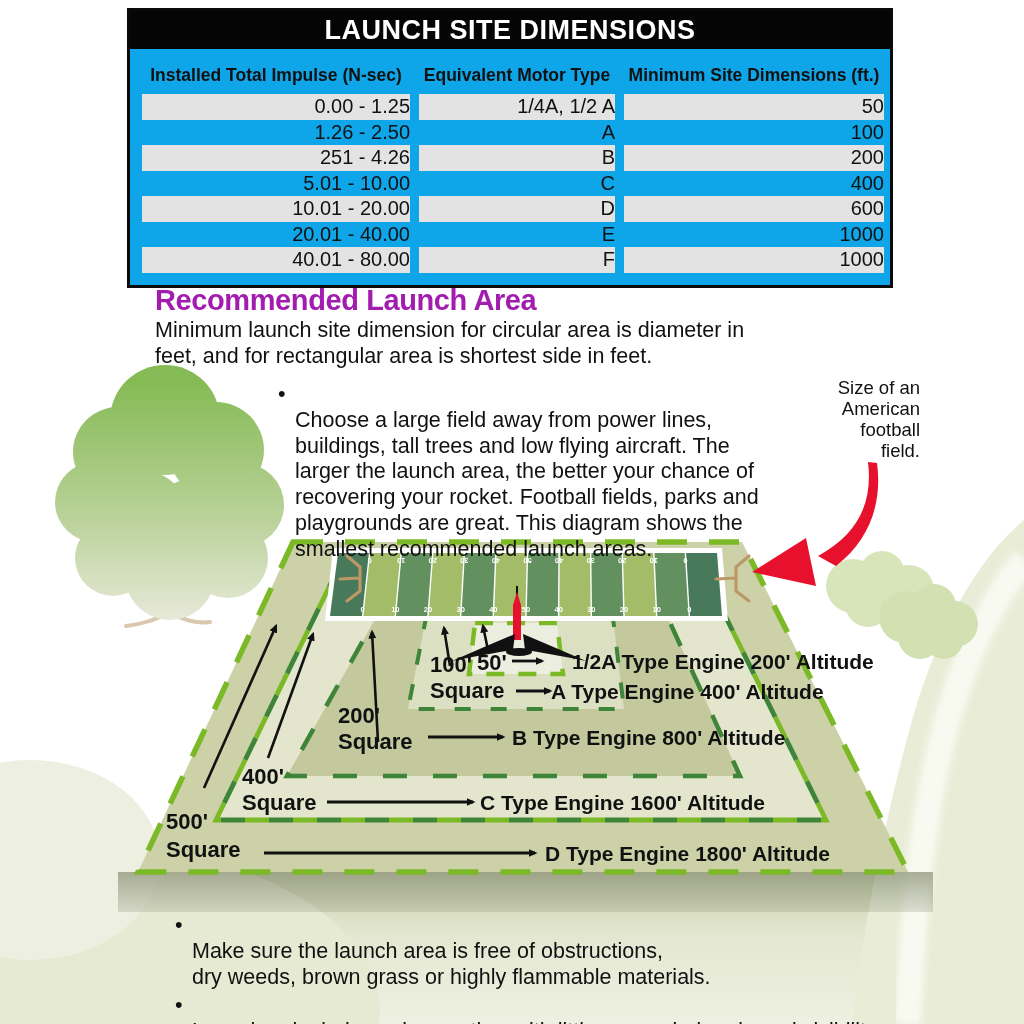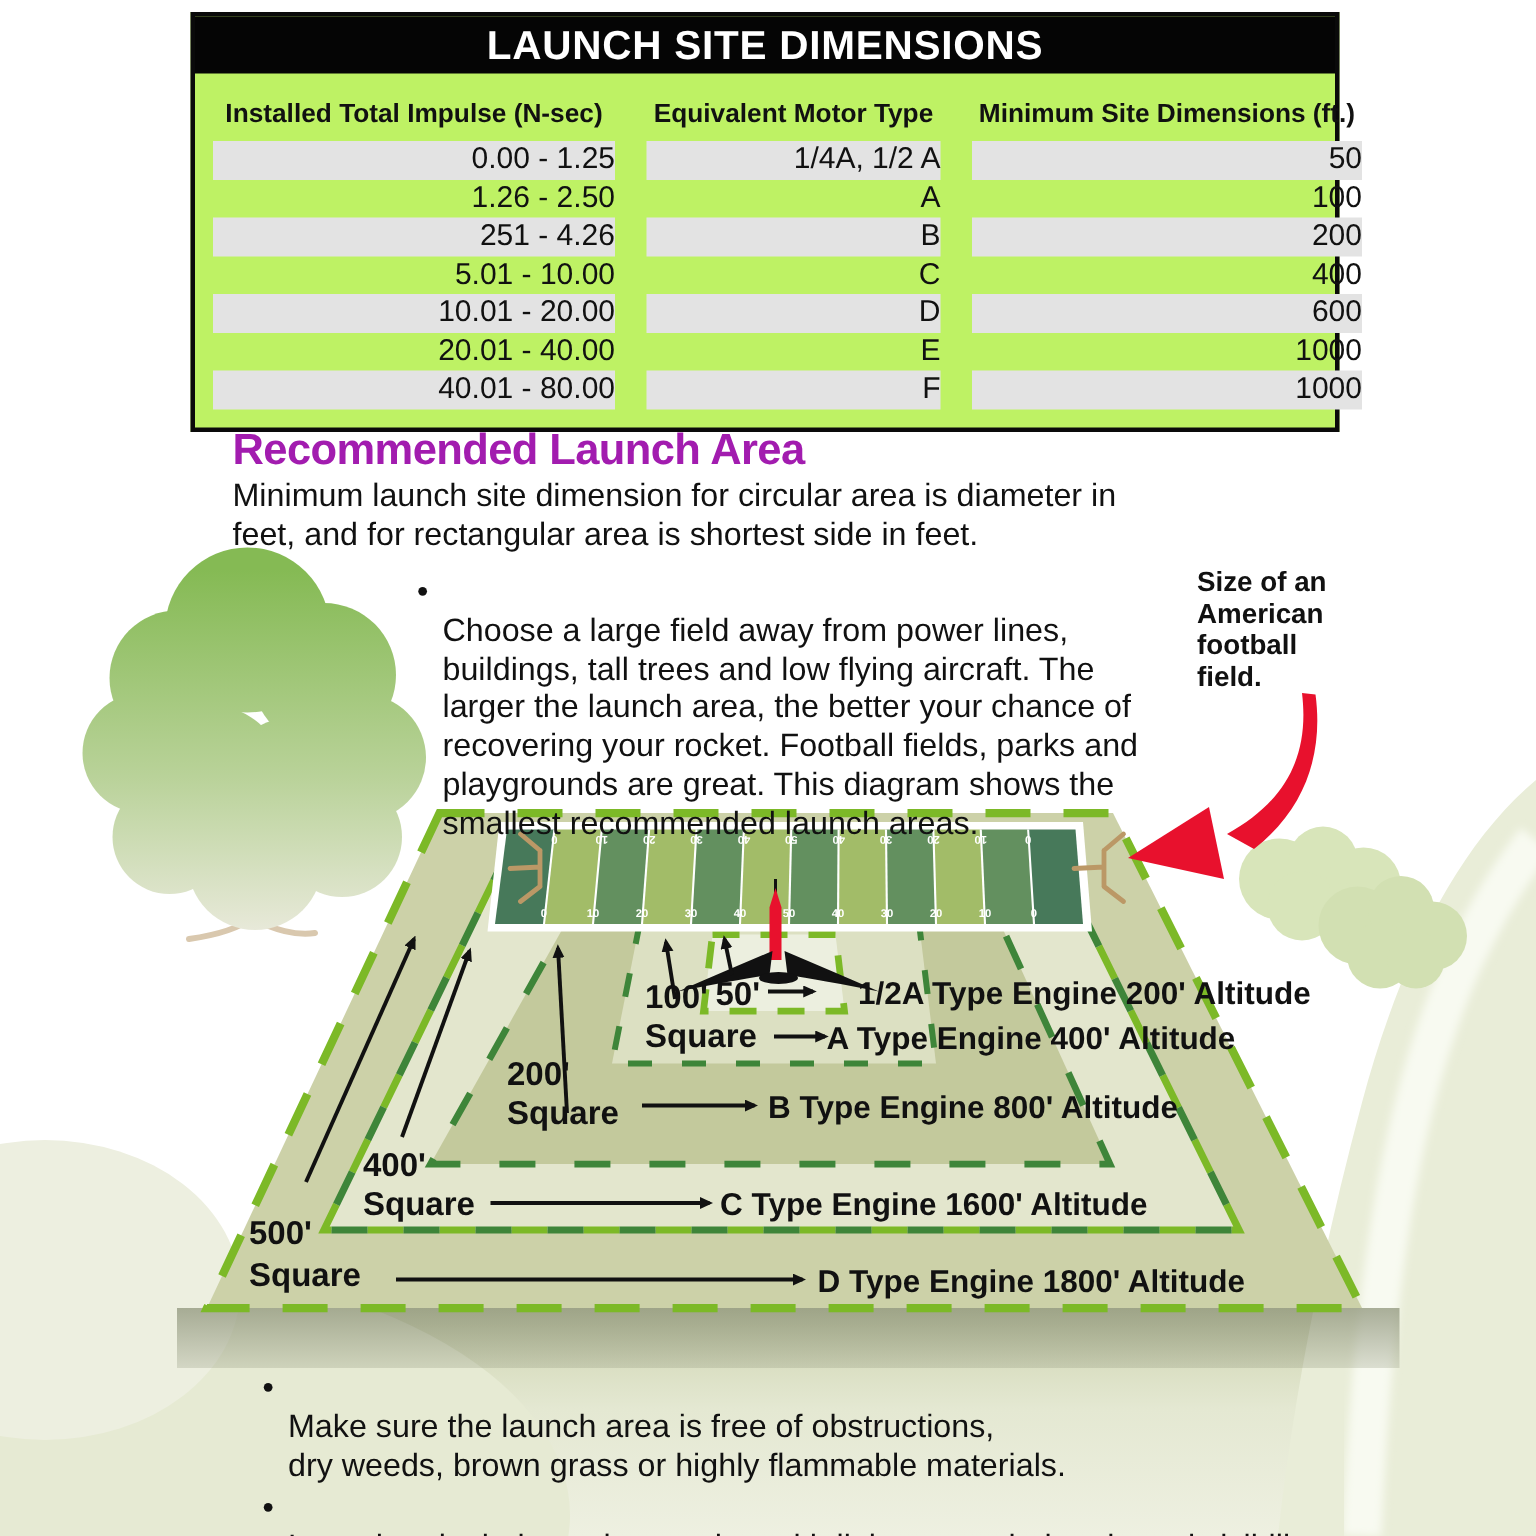--- a/index.html
+++ b/index.html
@@ -2,41 +2,41 @@
 <html><head>
 <meta charset="utf-8">
 <style>
   html,body{margin:0;padding:0;background:#fff;}
   #page{position:relative;width:1024px;height:1024px;overflow:hidden;
         font-family:"Liberation Sans",sans-serif;color:#111;background:#fff;}
   #scene{position:absolute;left:0;top:0;width:1024px;height:1024px;z-index:0;}
 
   
   .table-card{position:absolute;left:127px;top:8px;width:766px;z-index:2;
-              border:3px solid #0a0a0a;background:#bef264;box-sizing:border-box;}
+              border:3px solid #0a0a0a;background:#0ea5e9;box-sizing:border-box;}
   .tbl-title{background:#050505;color:#fff;font-size:27px;font-weight:800;
              text-align:center;line-height:38px;height:38px;letter-spacing:.5px;}
   .tbl-body{padding:10px 12px 12px 12px;}
-  .tbl-grid{display:grid;grid-template-columns:268px 196px 260px;column-gap:21px;}
+  .tbl-grid{display:grid;grid-template-columns:268px 196px 260px;column-gap:9px;}
   .tbl-head{font-weight:700;font-size:17.5px;text-align:center;padding:6px 0 8px 0;}
   .cell{font-size:20px;text-align:right;line-height:25.5px;height:25.5px;}
   .shaded .cell{background:#e3e3e3;}
 
   
   .h-blue{position:absolute;left:155px;top:284px;z-index:2;color:#a21caf;
           font-size:29px;font-weight:800;letter-spacing:-0.4px;text-align:right;}
   .intro{position:absolute;left:155px;top:318px;z-index:2;font-size:21.5px;
          line-height:25.5px;white-space:pre-line;}
   .bullet{position:absolute;z-index:2;font-size:21.5px;line-height:25.8px;white-space:pre-line;}
   .bullet .dot{position:absolute;left:-17px;top:0;}
   .b1{left:295px;top:382px;width:500px;}
   .b2{left:192px;top:913px;width:560px;}
   .b3{left:192px;top:993px;width:830px;}
   .callout{position:absolute;left:798px;top:377px;width:122px;z-index:2;
-           font-size:18.5px;font-weight:700;text-align:left;line-height:21px;white-space:pre-line;}
+           font-size:18.5px;font-weight:400;text-align:right;line-height:21px;white-space:pre-line;}
 
   
   text{font-family:"Liberation Sans",sans-serif;}
   .sq-label{font-size:22px;font-weight:700;fill:#111;}
   .eng-label{font-size:21px;font-weight:700;fill:#111;}
   .yard{font-size:7.5px;font-weight:700;fill:#fff;}
 </style>
 </head>
 <body>
 

